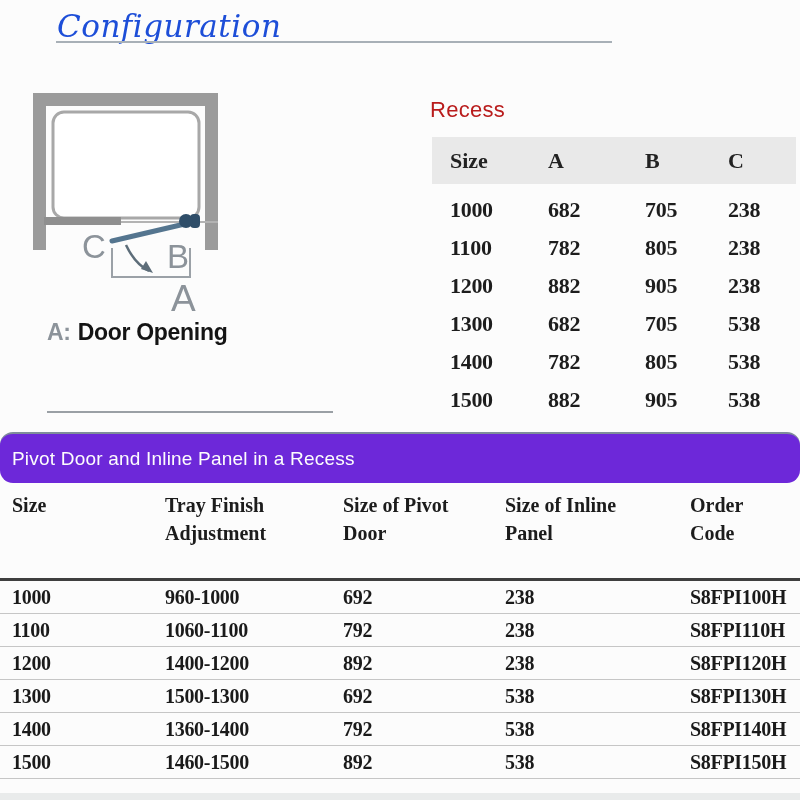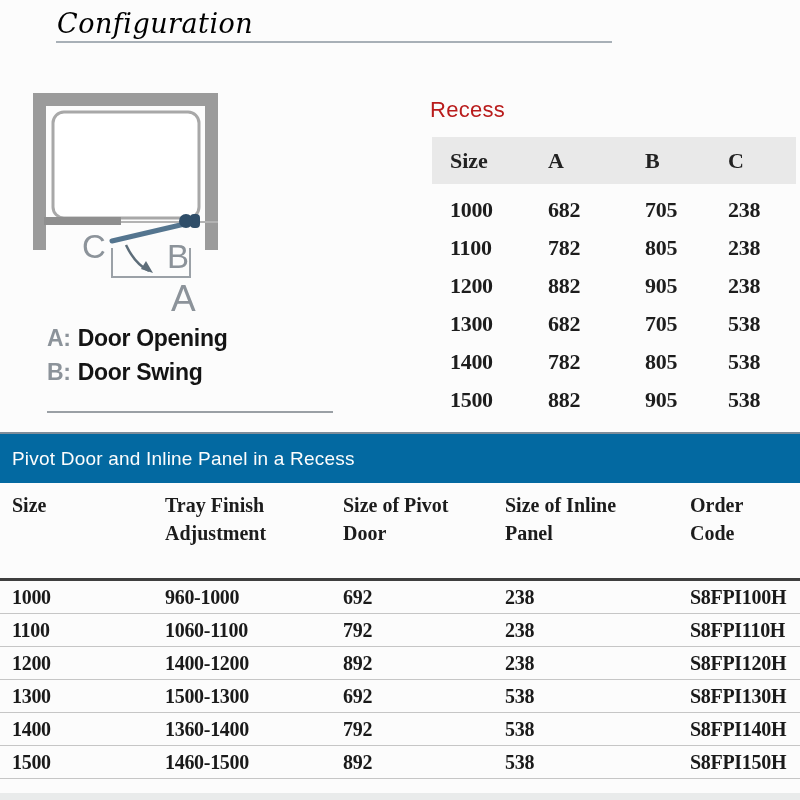--- a/index.html
+++ b/index.html
@@ -6,34 +6,34 @@
   body{
     width:800px;height:800px;position:relative;overflow:hidden;
     background:#fcfcfc;
     font-family:"Liberation Sans",sans-serif;
     -webkit-font-smoothing:antialiased;
   }
   
   .page-title{
     position:absolute;left:57px;top:8px;
     font-family:"DejaVu Serif",serif;font-style:italic;
-    font-size:27px;color:#000000;letter-spacing:.5px;
+    font-size:31px;color:#1d4ed8;letter-spacing:.5px;
   }
   .title-rule{
     position:absolute;left:56px;top:41px;width:556px;height:2px;
     background:#a8b0b7;
   }
   
   .diagram{position:absolute;left:0;top:80px;width:350px;height:240px;}
   
   .legend{
     position:absolute;left:47px;top:318px;
     font-size:23px;font-weight:bold;letter-spacing:-0.3px;color:#141414;
   }
-  .legend-line{height:28px;line-height:28px;white-space:nowrap;margin-top:6px;}
+  .legend-line{height:28px;line-height:28px;white-space:nowrap;}
   .legend-key{color:#8c939a;margin-right:7px;}
   .legend-rule{
     position:absolute;left:47px;top:411px;width:286px;height:2px;background:#9aa0a5;
   }
   
   .recess-title{
     position:absolute;left:430px;top:97px;
     font-size:22px;color:#b91c1c;letter-spacing:.3px;
   }
   .recess-table-wrap{position:absolute;left:432px;top:137px;width:364px;}
@@ -48,22 +48,22 @@
     font-size:22px;font-weight:bold;color:#222;
   }
   .recess-table td{
     height:38px;padding:0 0 0 18px;font-size:22px;color:#1d1d1d;
     font-weight:bold;letter-spacing:-0.3px;
   }
   .recess-table tbody:before{content:"";display:block;height:7px;}
   
   .section-bar{
     position:absolute;left:0;top:432px;width:800px;height:49px;
-    background:#0369a1;border-top:2px solid #7f8d9a;
-    display:flex;align-items:center;
+    background:#6d28d9;border-top:2px solid #7f8d9a;
+    display:flex;align-items:center;border-radius:13px;
   }
   .section-bar-title{
     color:#fdfdfd;font-size:19px;letter-spacing:.2px;padding-left:12px;
   }
   
   .main-table-wrap{position:absolute;left:0;top:481px;width:800px;}
   .main-table{width:800px;table-layout:fixed;}
   .main-table col:nth-child(1){width:153px;}
   .main-table col:nth-child(2){width:178px;}
   .main-table col:nth-child(3){width:162px;}
@@ -113,23 +113,20 @@
   <line x1="112" y1="197" x2="190" y2="197" stroke="#9ba1a7" stroke-width="2"></line>
 
   <text x="82" y="178" font-size="33" fill="#8c939a" font-family="Liberation Sans, sans-serif">C</text>
   <text x="167" y="188" font-size="33" fill="#8c939a" font-family="Liberation Sans, sans-serif">B</text>
   <text x="171" y="231" font-size="37" fill="#8c939a" font-family="Liberation Sans, sans-serif">A</text>
 </svg>
 
 <div class="legend">
   <div class="legend-line">
     <span class="legend-key">A:</span><span>Door Opening</span>
-  </div>
-  <div class="legend-line">
-    <span class="legend-key">B:</span><span>Door Swing</span>
   </div>
 </div>
 <div class="legend-rule"></div>
 
 <div class="recess-title">Recess</div>
 <div class="recess-table-wrap">
   <table class="recess-table">
     <colgroup>
         <col>
         <col>

